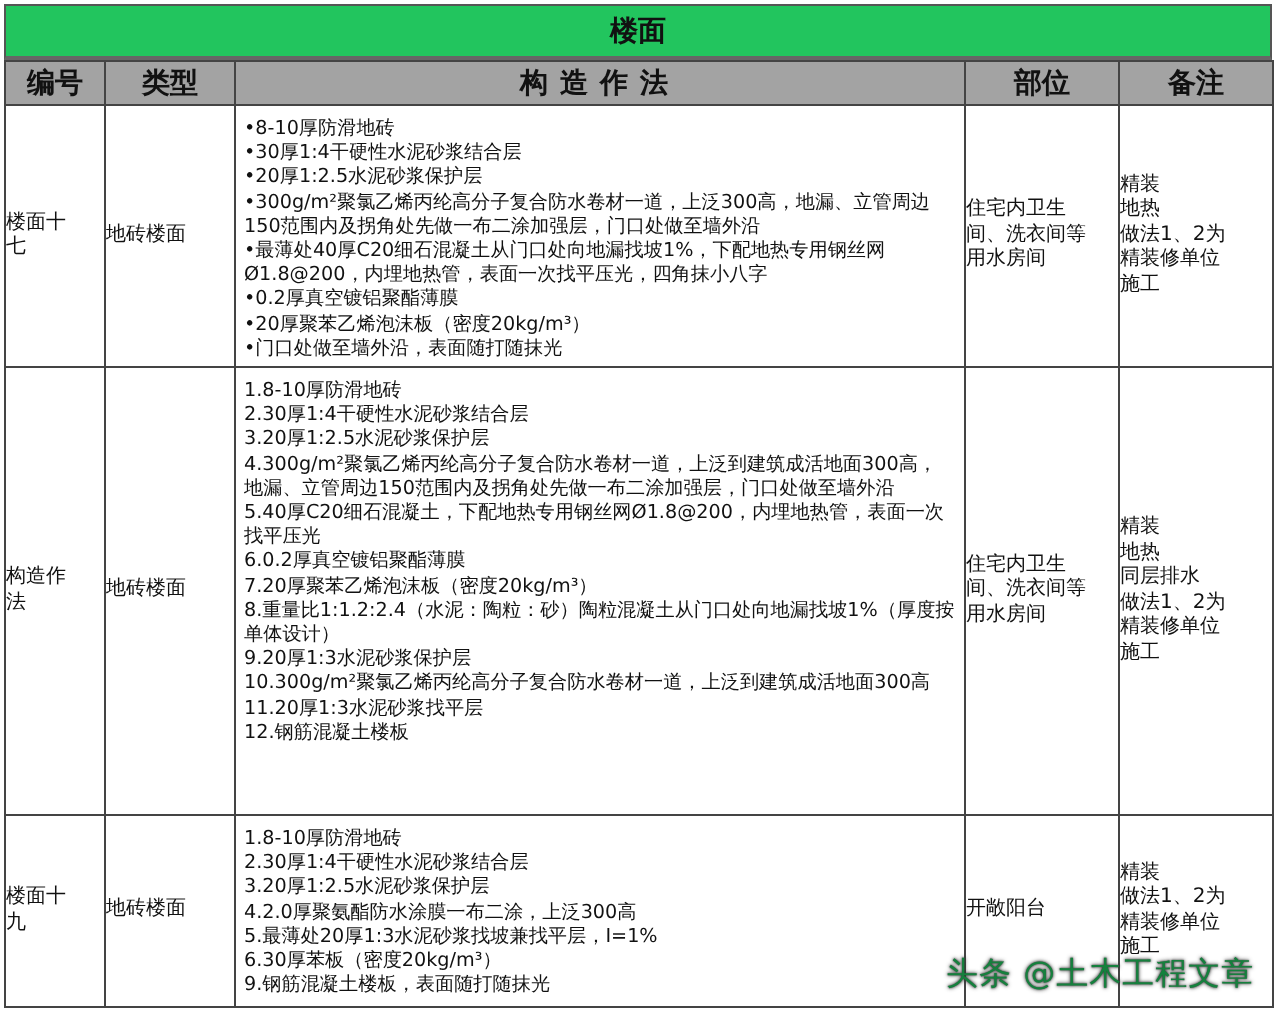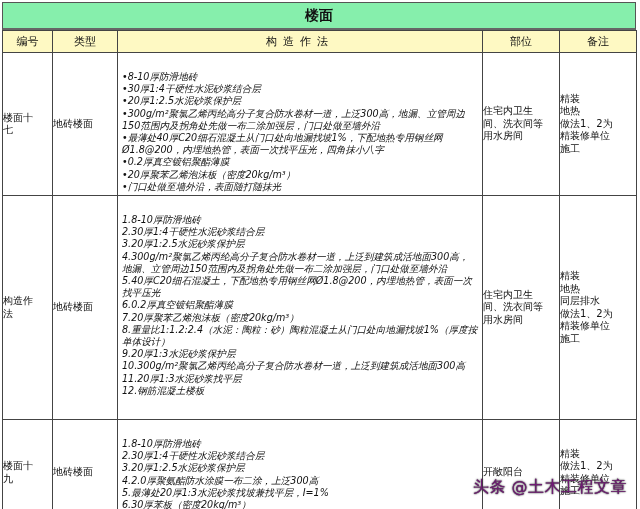--- a/index.html
+++ b/index.html
@@ -1,30 +1,30 @@
 <!DOCTYPE html>
 <html><head>
   <meta charset="utf-8">
   <style>
     html, body { margin: 0; padding: 0; background: #ffffff; }
     body { width: 640px; height: 509px; overflow: hidden; position: relative;
            font-family: "DejaVu Sans", "Liberation Sans", sans-serif; color: #111; }
     .sheet { position: absolute; left: 2px; top: 2px; width: 634px; }
-    .title-bar { height: 28px; background: #86efac; border: 1px solid #555;
+    .title-bar { height: 28px; background: #22c55e; border: 1px solid #555;
                  border-bottom: 2px solid #666; display: flex; align-items: center; justify-content: center;
                  font-size: 14px; font-weight: bold; box-sizing: border-box; }
     table { border-collapse: collapse; width: 634px; table-layout: fixed; }
     th, td { border: 1px solid #444; padding: 0; }
-    th { background: #fef9c3; height: 21px; font-weight: normal; font-size: 11px; letter-spacing: 0; }
+    th { background: #a3a3a3; height: 21px; font-weight: bold; font-size: 14px; letter-spacing: 0; }
     th.wide { letter-spacing: 6px; }
     td { font-size: 9.6px; line-height: 12.2px; vertical-align: middle; }
     td.center { font-size: 10px; line-height: 12.5px; }
-    td.method { padding: 18px 4px 2px 4px; vertical-align: top; font-style: italic; }
+    td.method { padding: 6px 4px 2px 4px; vertical-align: top; }
     .line { white-space: normal; }
-    .watermark { position: absolute; left: 473px; top: 477px; font-size: 16px; color: #701a75;
+    .watermark { position: absolute; left: 473px; top: 477px; font-size: 16px; color: #15803d;
                  text-shadow: 0 0 2px #333, 0 0 1px #333; letter-spacing: 0.5px; }
   </style>
 </head>
 <body>
 
 <div class="sheet">
   <div class="title-bar">楼面</div>
   <table>
     <colgroup>
       <col style="width:50px">

